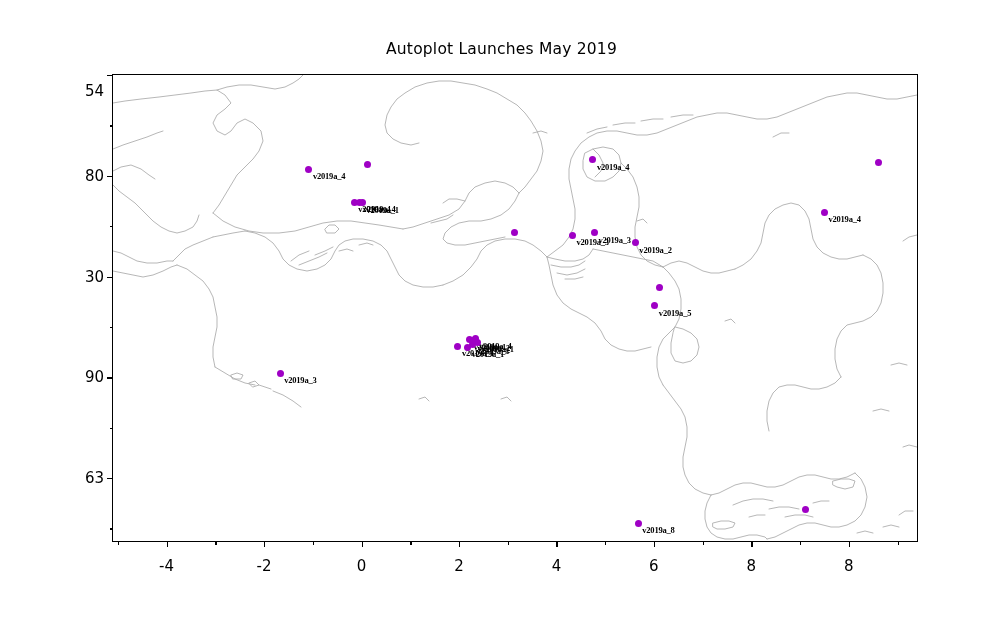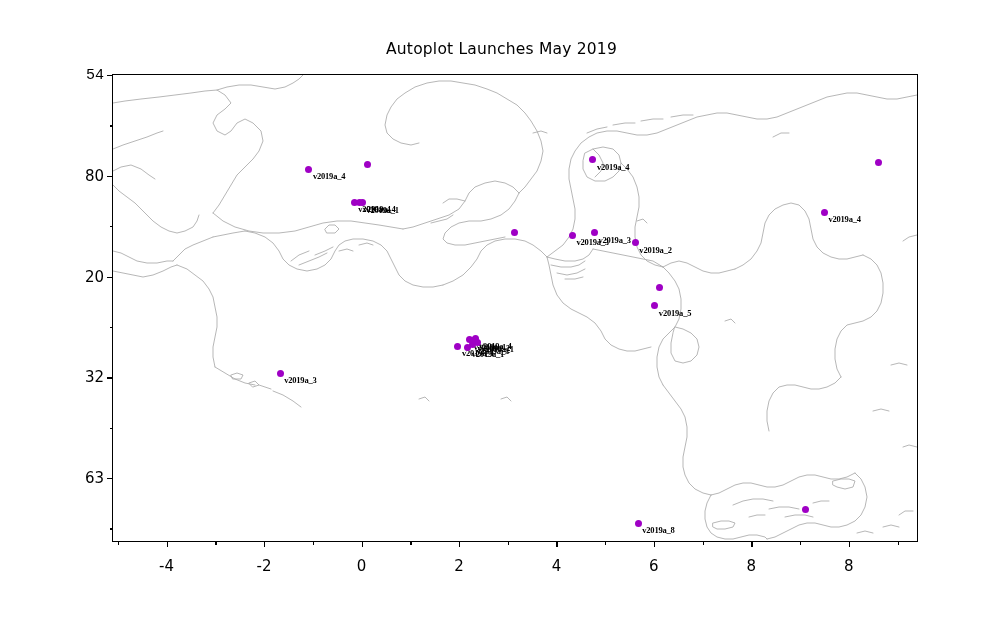--- a/index.html
+++ b/index.html
@@ -360,27 +360,27 @@
         <div class="pt-label" style="left: 363.607px; top: 272.021px;">v2019a_3</div>
         <div class="marker" style="left: 354.735px; top: 272.043px; background: rgb(159, 0, 197);"></div>
         <div class="pt-label" style="left: 358.735px; top: 275.043px;">v2019a_1</div>
         <div class="marker" style="left: 525.28px; top: 448.368px; background: rgb(159, 0, 197);"></div>
         <div class="pt-label" style="left: 529.28px; top: 451.368px;">v2019a_8</div>
         <div class="marker" style="left: 692.902px; top: 434.262px; background: rgb(159, 0, 197);"></div>
       </div>
 
     <div id="yaxis-labels">
         <div class="tick-y" style="top: 0px;"></div>
-        <div class="ylabel" style="top: 0px; font-family: Liberation Mono, monospace;">54</div>
+        <div class="ylabel" style="top: 16px;">54</div>
         <div class="tick-y" style="top: 100.757px;"></div>
         <div class="ylabel" style="top: 100.757px;">80</div>
         <div class="tick-y" style="top: 201.514px;"></div>
-        <div class="ylabel" style="top: 201.514px;">20</div>
+        <div class="ylabel" style="top: 201.514px;">30</div>
         <div class="tick-y" style="top: 302.27px;"></div>
-        <div class="ylabel" style="top: 302.27px;">32</div>
+        <div class="ylabel" style="top: 302.27px;">90</div>
         <div class="tick-y" style="top: 403.027px;"></div>
         <div class="ylabel" style="top: 403.027px;">63</div>
         <div class="tick-y minor" style="top: 50.3784px;"></div>
         <div class="tick-y minor" style="top: 151.135px;"></div>
         <div class="tick-y minor" style="top: 251.892px;"></div>
         <div class="tick-y minor" style="top: 352.649px;"></div>
         <div class="tick-y minor" style="top: 453.405px;"></div>
       </div>
 
     <div id="xtick-holder">

